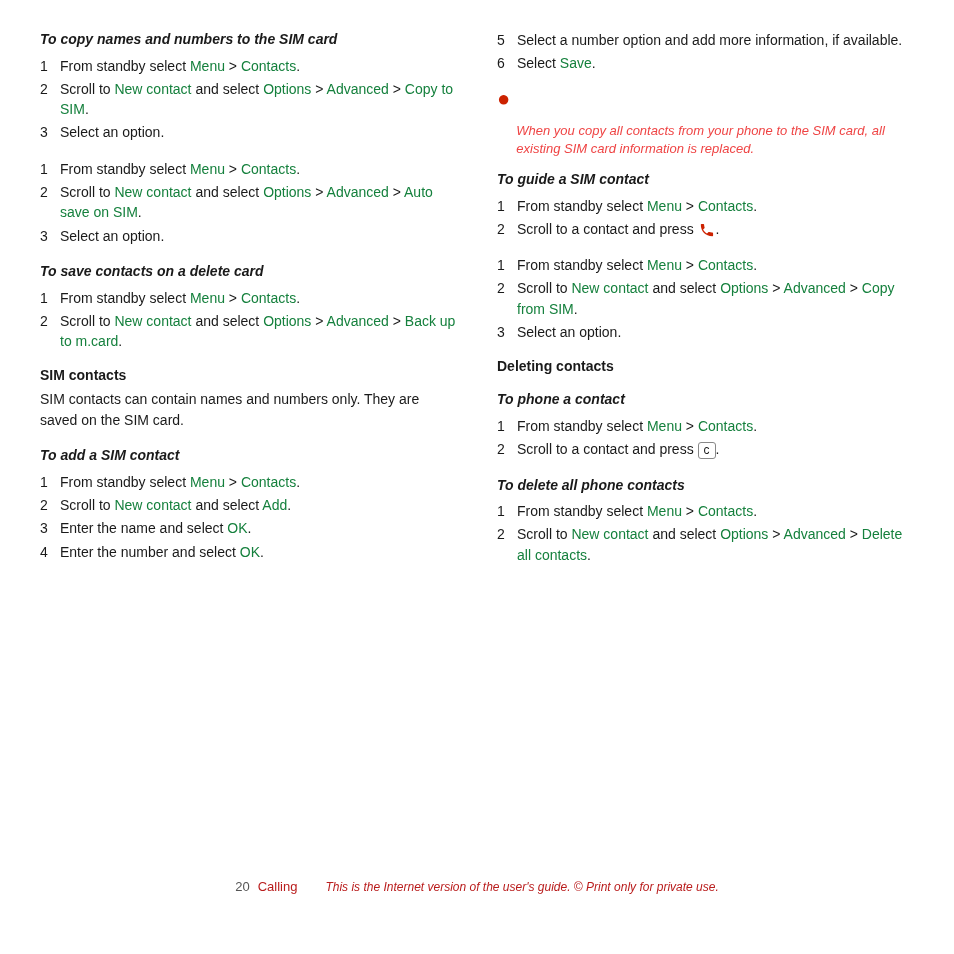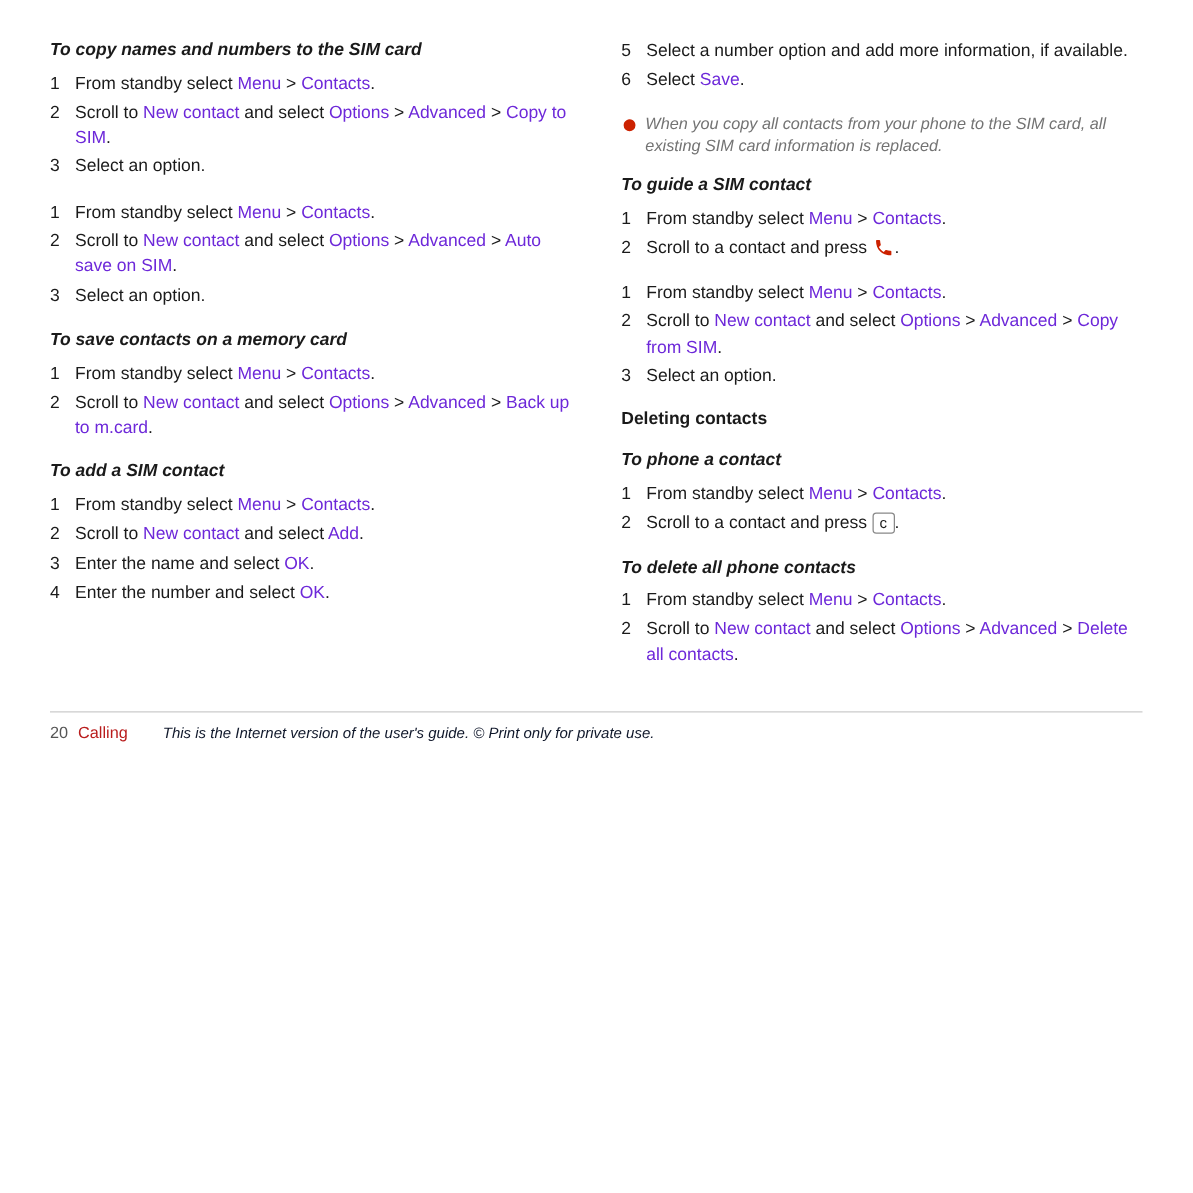--- a/index.html
+++ b/index.html
@@ -26,22 +26,21 @@
       grid-row: 1;
     }
     .right-col {
       grid-column: 2;
       grid-row: 1;
     }
     .footer {
       grid-column: 1 / 3;
       grid-row: 2;
       display: flex;
-      flex-direction: column;
-      justify-content: flex-start;
+      justify-content: center;
       padding-top: 20px;
     }
     .footer-divider {
       border: none;
       border-top: 1px solid #ccc;
       margin-bottom: 8px;
     }
     .footer-page {
       font-size: 13px;
       color: #666;
@@ -49,21 +48,21 @@
       align-items: flex-end;
       gap: 0;
     }
     .footer-page-num {
       font-size: 13px;
       color: #555;
       margin-right: 8px;
     }
     .footer-text {
       font-size: 12px;
-      color: #0f172a;
+      color: #b91c1c;
       font-style: italic;
     }
     .section {
       margin-bottom: 16px;
     }
     .section-title {
       font-style: italic;
       font-weight: bold;
       font-size: 14px;
       margin-bottom: 6px;
@@ -88,38 +87,39 @@
       min-width: 16px;
       font-size: 14px;
       color: #1a1a1a;
       margin-right: 4px;
     }
     ol li .content {
       flex: 1;
       font-size: 14px;
       line-height: 1.45;
     }
-    .red { color: #6d28d9; }
+    .red { color: #15803d; }
     .note-block {
       display: flex;
       align-items: flex-start;
       margin: 8px 0 12px 0;
       gap: 6px;
     }
     .note-bullet {
       color: #cc2200;
       font-size: 22px;
       line-height: 1;
       margin-top: -2px;
     }
     .note-text {
       font-style: italic;
       font-size: 13px;
       line-height: 1.4;
-      color: #737373;
+      color: #ef4444;
+      margin-top: 32px;
     }
     .plain-text {
       font-size: 14px;
       line-height: 1.45;
       margin-bottom: 6px;
     }
     .c-key {
       display: inline-flex;
       align-items: center;
       justify-content: center;
@@ -168,33 +168,37 @@
           <span class="content">Scroll to <span class="red">New contact</span> and select <span class="red">Options</span> &gt; <span class="red">Advanced</span> &gt; <span class="red">Auto save on SIM</span>.</span>
         </li>
         <li>
           <span class="num">3</span>
           <span class="content">Select an option.</span>
         </li>
       </ol>
     </div>
 
     <div class="section">
-      <div class="section-title">To save contacts on a memory card</div>
+      <div class="section-title">To save contacts on a delete card</div>
       <ol>
         <li>
           <span class="num">1</span>
           <span class="content">From standby select <span class="red">Menu</span> &gt; <span class="red">Contacts</span>.</span>
         </li>
         <li>
           <span class="num">2</span>
           <span class="content">Scroll to <span class="red">New contact</span> and select <span class="red">Options</span> &gt; <span class="red">Advanced</span> &gt; <span class="red">Back up to m.card</span>.</span>
         </li>
       </ol>
     </div>
 
+    <div class="section">
+      <div class="section-heading">SIM contacts</div>
+      <p class="plain-text">SIM contacts can contain names and numbers only. They are saved on the SIM card.</p>
+    </div>
 
     <div class="section">
       <div class="section-title">To add a SIM contact</div>
       <ol>
         <li>
           <span class="num">1</span>
           <span class="content">From standby select <span class="red">Menu</span> &gt; <span class="red">Contacts</span>.</span>
         </li>
         <li>
           <span class="num">2</span>

